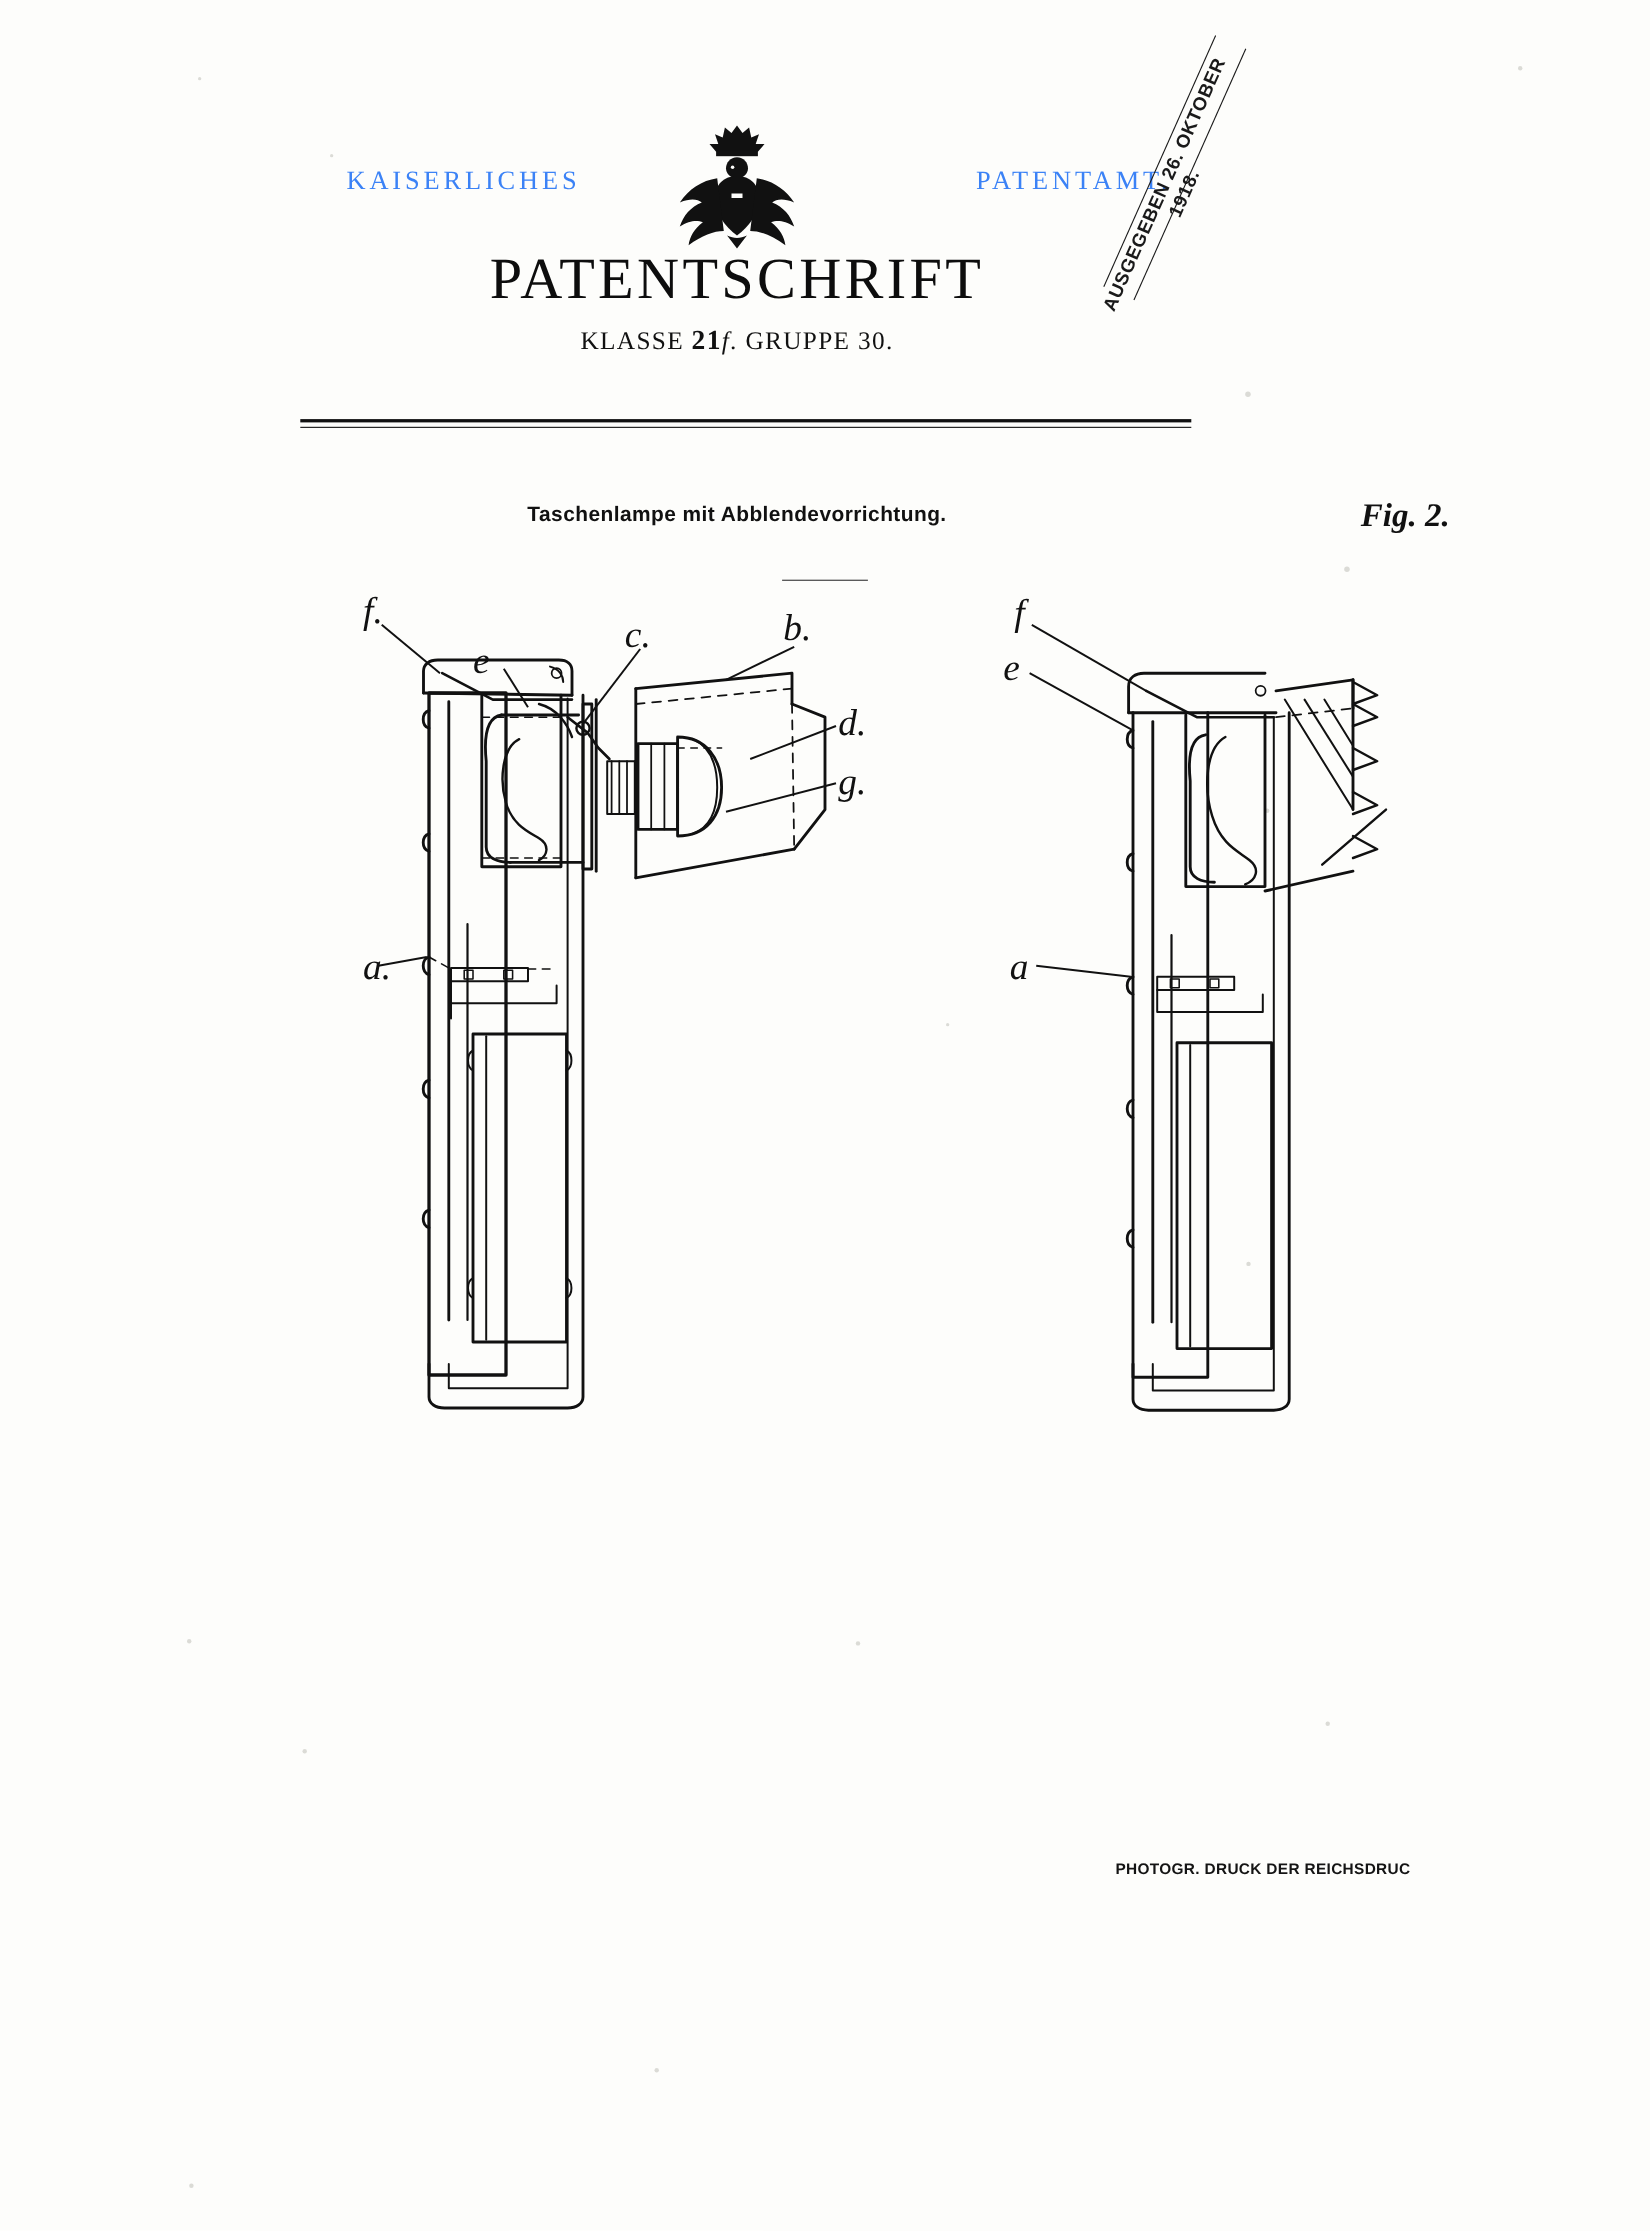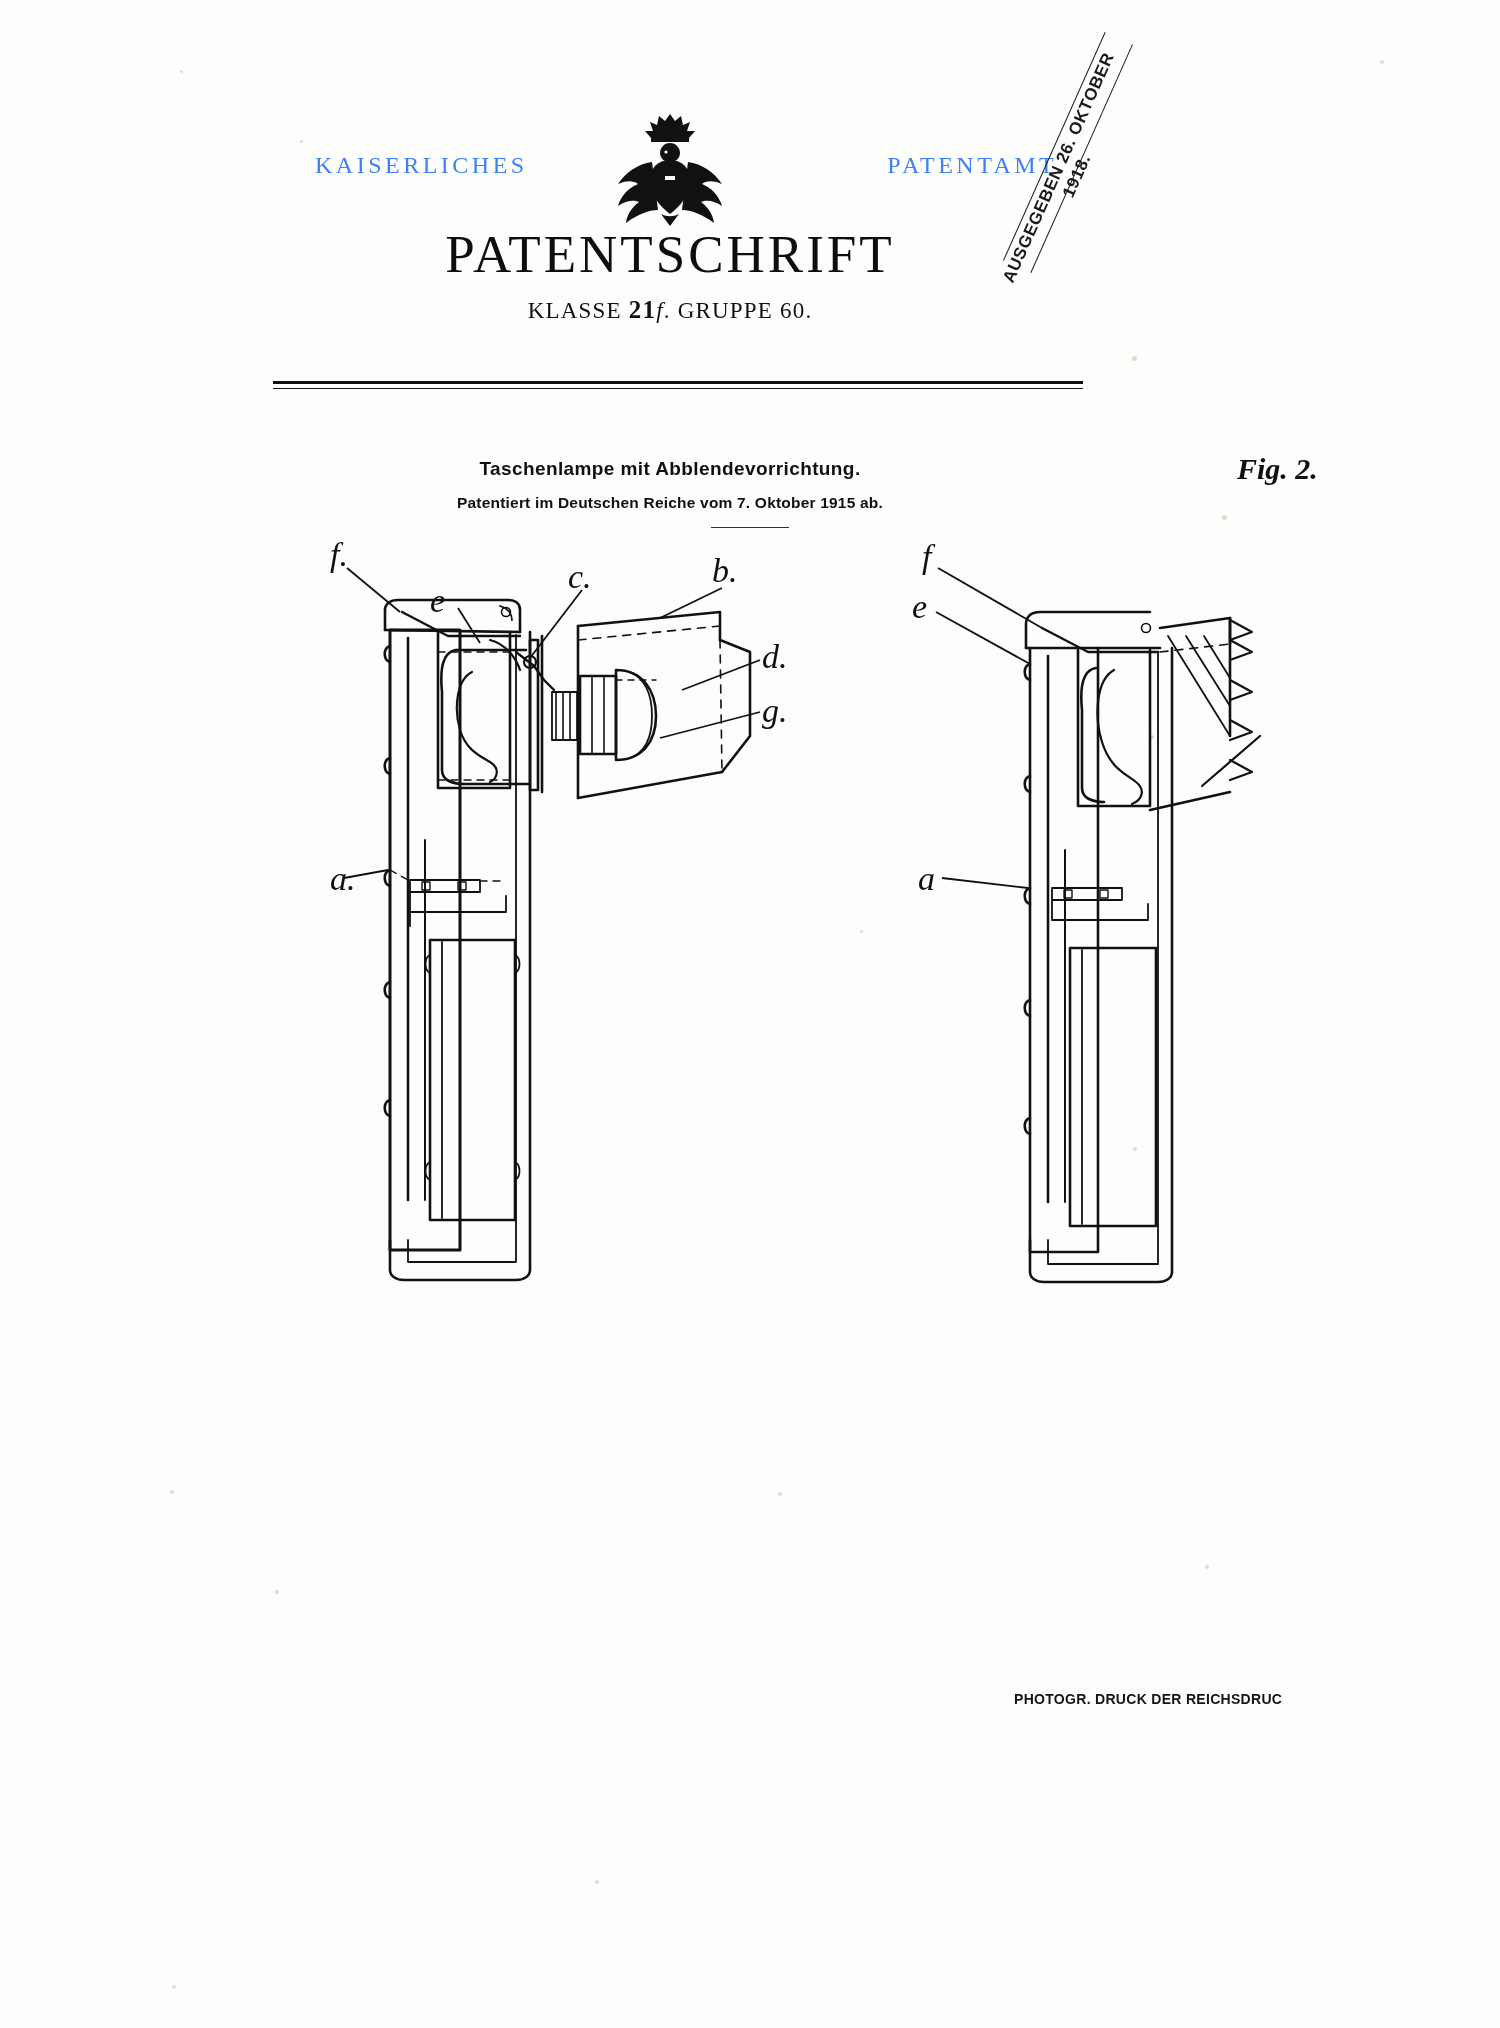--- a/index.html
+++ b/index.html
@@ -256,29 +256,28 @@
       <div class="office-right">PATENTAMT.</div>
     </div>
 
     <div class="main-title">PATENTSCHRIFT</div>
 
 
     <div class="klasse">
       <span>KLASSE</span>
       <b>21</b><i>f</i><span>.</span>
       <span>GRUPPE</span>
-      <span>60.</span>
+      <span>30.</span>
     </div>
   </div>
 
   <div class="rule-double"></div>
 
 
   <div class="subject">Taschenlampe mit Abblendevorrichtung.</div>
-  <div class="patented-line">Patentiert im Deutschen Reiche vom 7. Oktober 1915 ab.</div>
   <div class="short-rule"></div>
 
   <div class="issued">
     <div class="issued-rule-top"></div>
     <div class="issued-inner">AUSGEGEBEN 26. OKTOBER 1918.</div>
     <div class="issued-rule-bot"></div>
   </div>
 
   <div class="fig-label">Fig. 2.</div>
 

